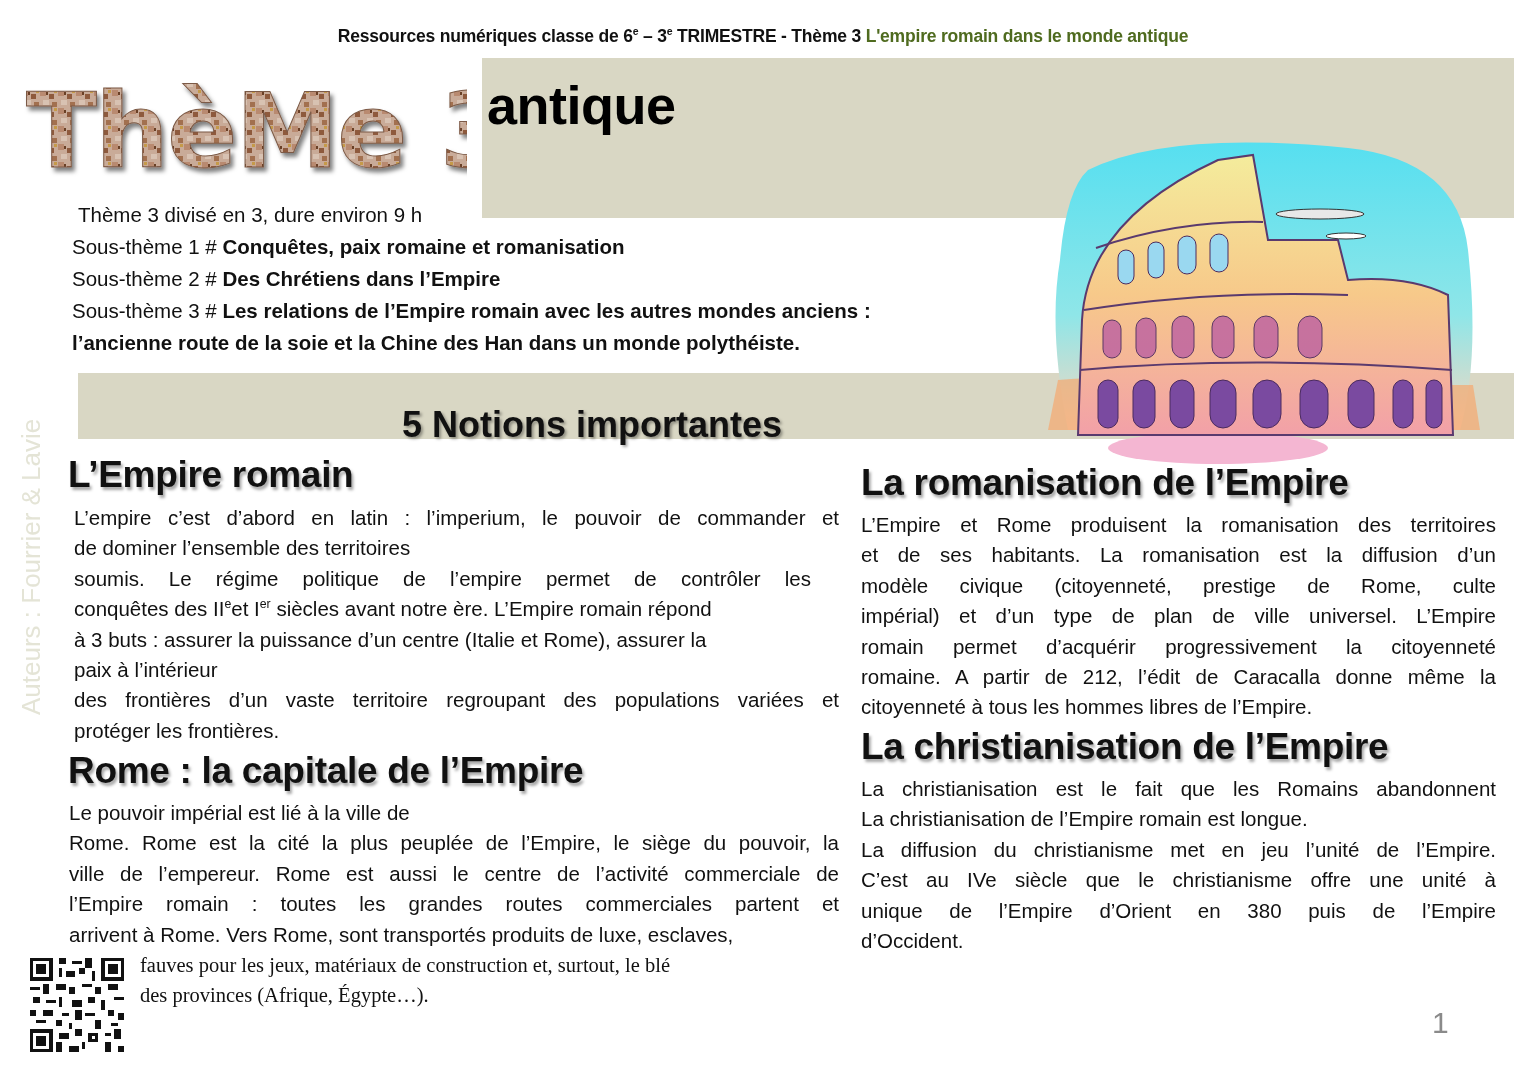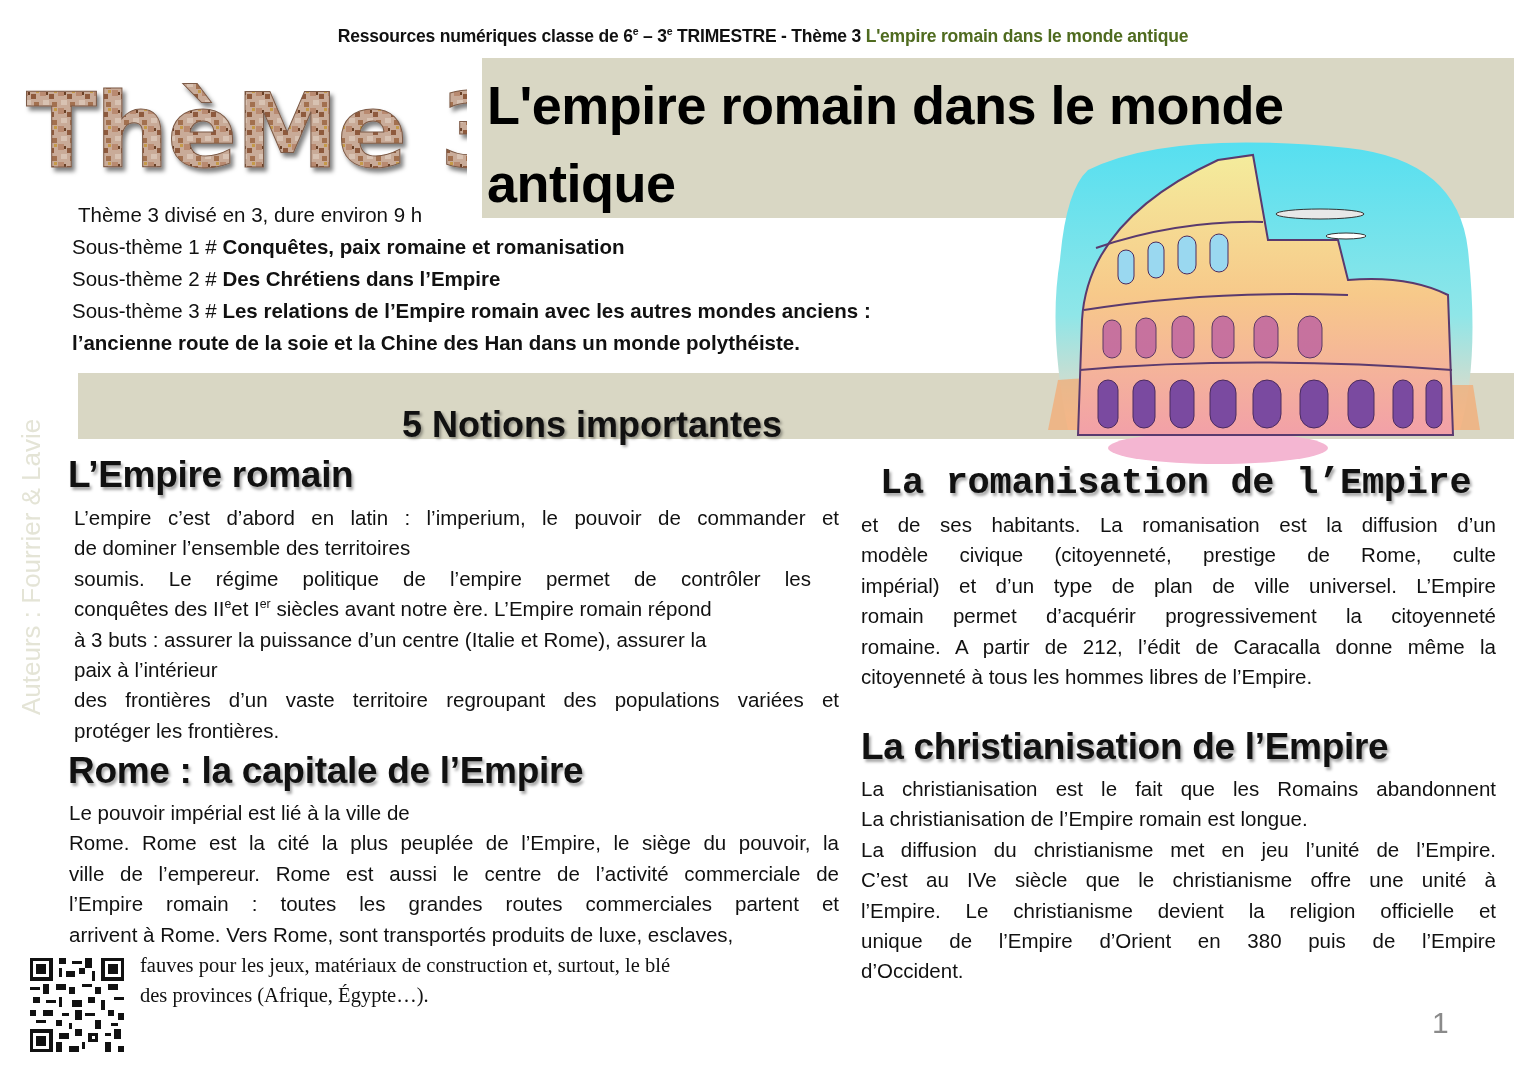--- a/index.html
+++ b/index.html
@@ -32,21 +32,21 @@
   .body-text .ln { display: block; }
   .just { text-align: justify; text-align-last: justify; }
 
   #sec1-title { left: 68px; top: 454px; }
   #sec1-body { left: 74px; top: 503px; width: 765px; }
 
   #sec2-title { left: 68px; top: 750px; }
   #sec2-body { left: 69px; top: 798px; width: 770px; }
   #sec2-body .indent { padding-left: 71px; text-align: left; text-align-last: auto; font-family: Liberation Serif, serif; }
 
-  #sec3-title { left: 880px; top: 462px; font-family: Liberation Mono, monospace; }
+  #sec3-title { left: 861px; top: 462px; }
   #sec3-body { left: 861px; top: 510px; width: 635px; }
 
   #sec4-title { left: 861px; top: 726px; text-align: right; }
   #sec4-body { left: 861px; top: 774px; width: 635px; }
 
   #qr { left: 30px; top: 958px; width: 94px; height: 94px; }
   #page-num { left: 1432px; top: 1006px; font-size: 30px; color: #8a8a8a; }
 </style>
 </head>
 <body>
@@ -69,21 +69,20 @@
       <rect x="14" y="0" width="3" height="3" fill="#c59a4a"></rect>
     </pattern>
     <filter id="shadow" x="-5%" y="-5%" width="115%" height="125%">
       <feDropShadow dx="3" dy="4" stdDeviation="2" flood-color="#000" flood-opacity="0.5"></feDropShadow>
     </filter>
   </defs>
   <text x="4" y="95" font-family="DejaVu Sans, sans-serif" font-weight="bold" font-size="104" fill="url(#mosaic)" stroke="#7c5a46" stroke-width="1" filter="url(#shadow)" letter-spacing="-2">ThèMe 3</text>
 </svg>
 
 <div id="main-title" class="abs narrow">
-  <div>L'empire romain dans le monde</div>
   <div>antique</div>
 </div>
 
 <div id="intro" class="abs narrow">
   <div class="line0">Thème 3 divisé en 3, dure environ 9 h</div>
   <div><span>Sous-thème 1 # </span><b> Conquêtes, paix romaine et romanisation</b></div>
   <div><span>Sous-thème 2 # </span><b> Des Chrétiens dans l’Empire</b></div>
   <div><span>Sous-thème 3 # </span><b>Les relations de l’Empire romain avec les autres mondes anciens :</b></div>
   <div><b>l’ancienne route de la soie et la Chine des Han dans un monde polythéiste.</b></div>
 </div>
@@ -162,35 +161,35 @@
   <span class="ln just">Rome. Rome est la cité la plus peuplée  de l’Empire, le siège du pouvoir, la</span>
   <span class="ln just">ville  de l’empereur. Rome est aussi le centre  de l’activité commerciale de</span>
   <span class="ln just">l’Empire   romain : toutes les grandes routes   commerciales partent et</span>
   <span class="ln">arrivent à  Rome. Vers Rome, sont transportés  produits de luxe, esclaves,</span>
   <span class="ln indent">fauves pour  les jeux, matériaux de construction et,  surtout, le blé</span>
   <span class="ln indent">des provinces (Afrique,  Égypte…).</span>
 </div>
 
 <div id="sec3-title" class="abs section-title narrow">La romanisation de l’Empire</div>
 <div id="sec3-body" class="abs body-text narrow">
+  <span class="ln just">L’Empire et Rome produisent la romanisation des territoires</span>
   <span class="ln just">et de ses habitants. La romanisation est la diffusion d’un</span>
   <span class="ln just">modèle civique (citoyenneté, prestige de Rome, culte</span>
   <span class="ln just">impérial)  et d’un type de plan de ville universel. L’Empire</span>
   <span class="ln just">romain permet d’acquérir progressivement la citoyenneté</span>
   <span class="ln just">romaine. A partir de 212, l’édit de Caracalla donne même la</span>
   <span class="ln">citoyenneté à tous les hommes libres de l’Empire.</span>
 </div>
 
 <div id="sec4-title" class="abs section-title narrow">La christianisation de l’Empire</div>
 <div id="sec4-body" class="abs body-text narrow">
   <span class="ln just">La christianisation est le fait que les Romains abandonnent</span>
   <span class="ln">La christianisation de l’Empire romain est longue.</span>
   <span class="ln just">La diffusion du christianisme met en jeu l’unité de l’Empire.</span>
   <span class="ln just">C’est au IVe siècle que le christianisme offre une unité à</span>
-  <span class="ln just">l’Empire. Le christianisme devient la religion officielle et</span>
   <span class="ln just">unique de l’Empire d’Orient en 380 puis de l’Empire</span>
   <span class="ln">d’Occident.</span>
 </div>
 
 <svg id="qr" class="abs" viewBox="0 0 29 29" shape-rendering="crispEdges">
   <rect width="29" height="29" fill="#fff"></rect>
   <g fill="#111">
     <rect x="0" y="0" width="7" height="7"></rect>
       <rect x="1" y="1" width="5" height="5" fill="#fff"></rect>
       <rect x="2" y="2" width="3" height="3"></rect>

